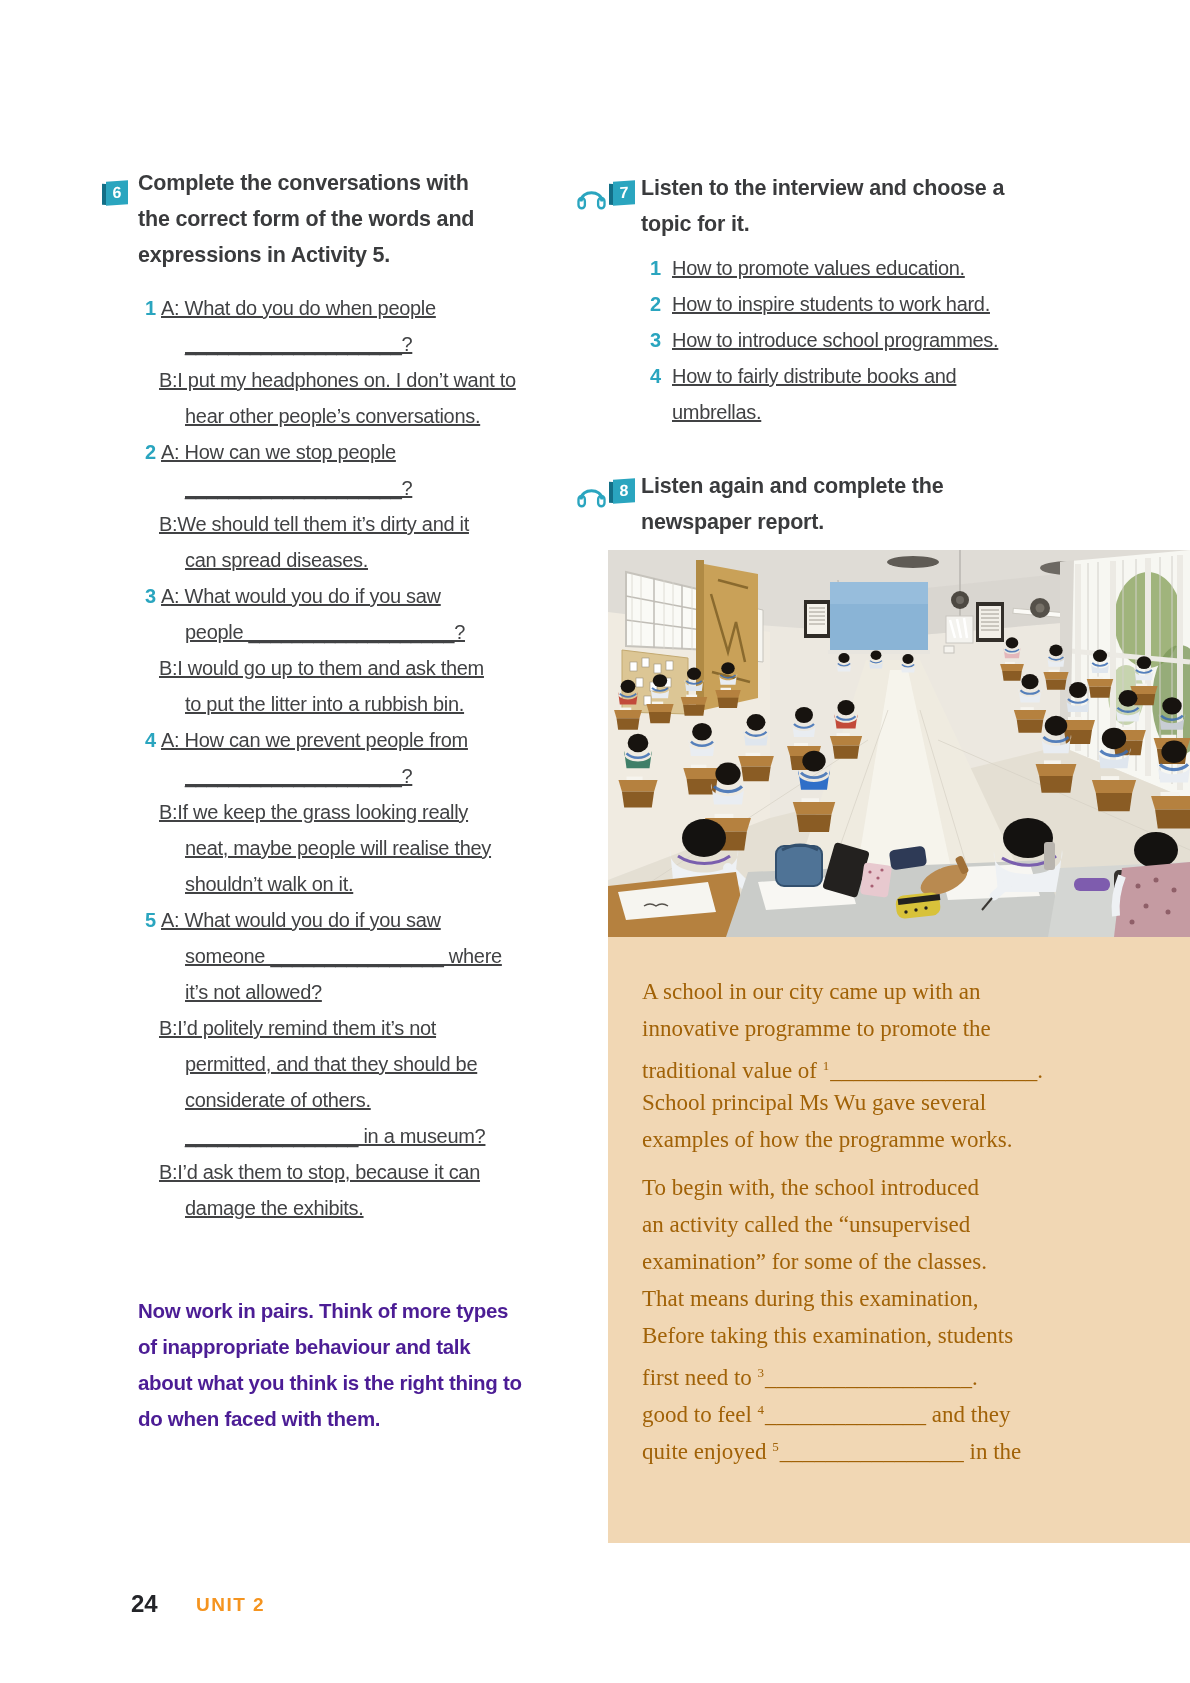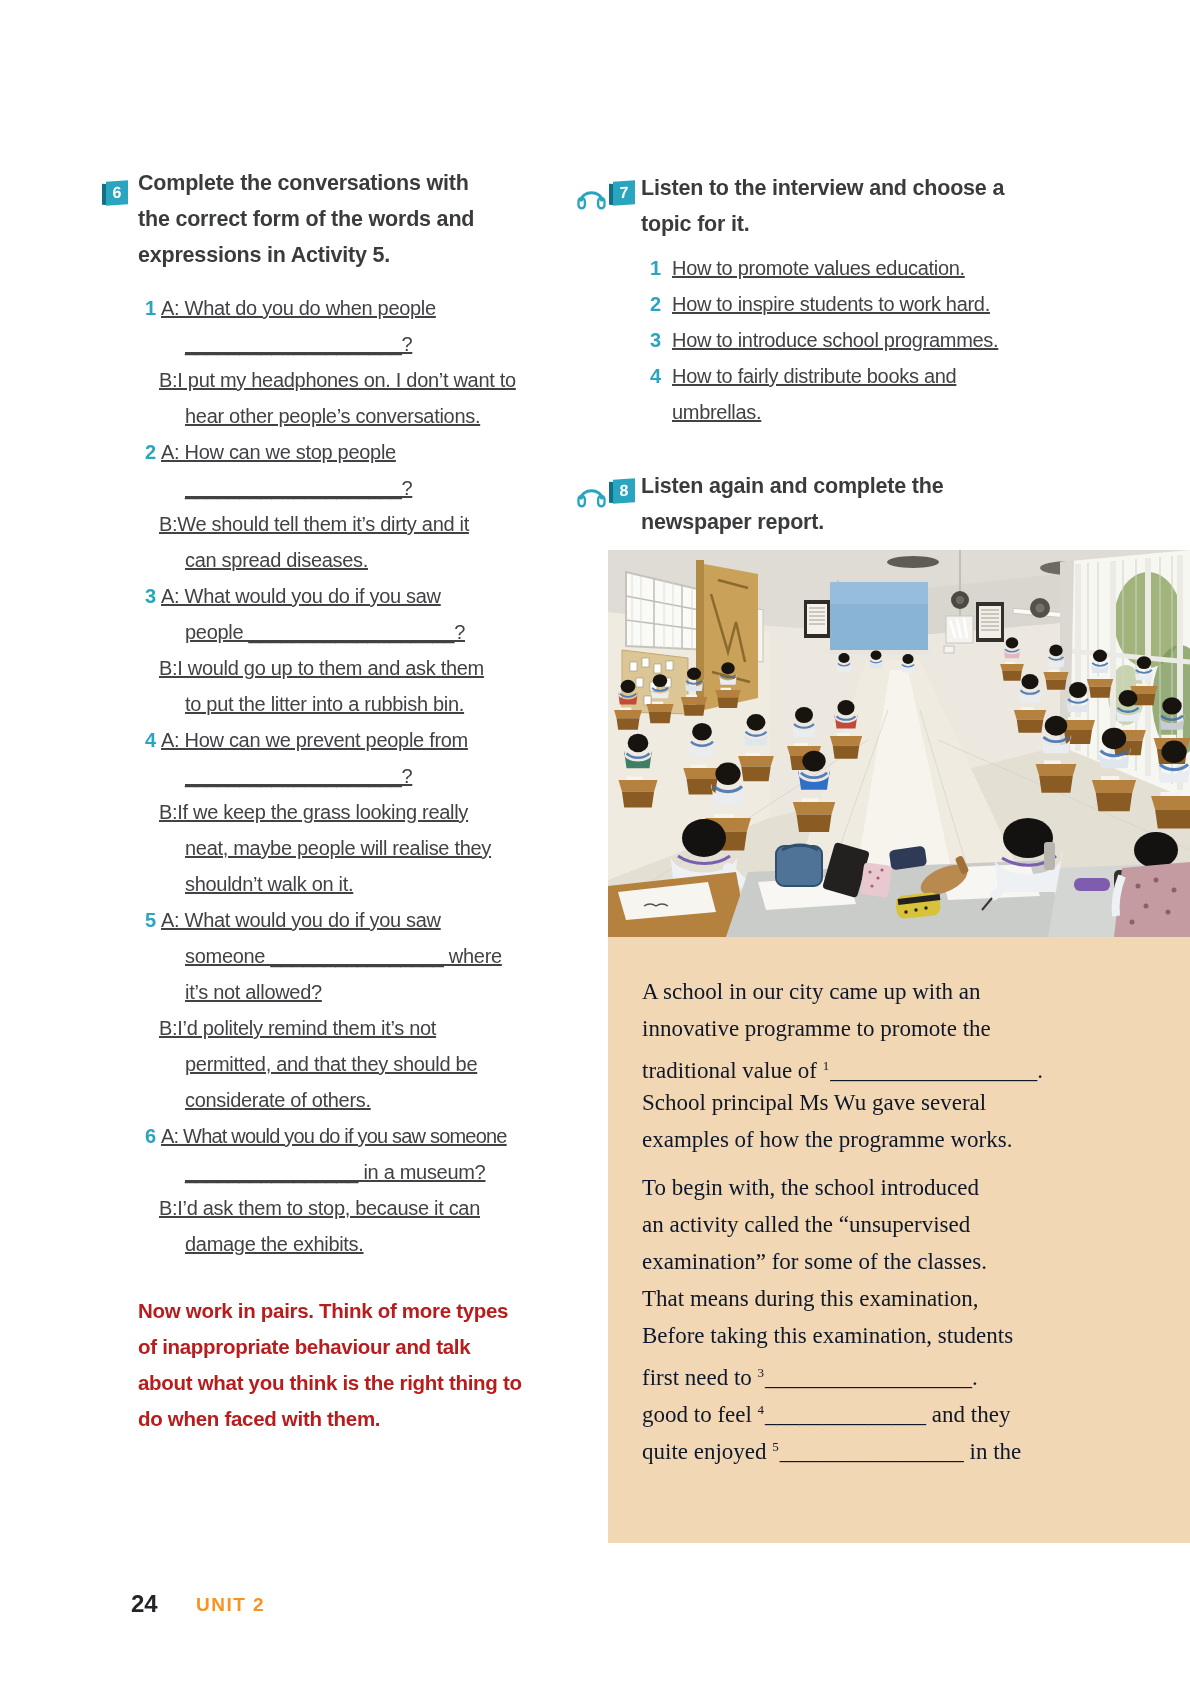--- a/index.html
+++ b/index.html
@@ -23,35 +23,35 @@
   .dlg{position:absolute;left:145px;top:290px;width:420px;font-size:20px;line-height:36px;
        letter-spacing:-0.3px;}
   .line{height:36px;white-space:nowrap;text-decoration:underline;}
   .ln{display:inline-block;width:16px;color:#2aa5bf;font-weight:bold;letter-spacing:0;}
   .lb{padding-left:14px;}
   .lc{padding-left:40px;}
   .squeeze{letter-spacing:-0.8px;}
 
   
   .pairwork{position:absolute;left:138px;top:1293px;width:430px;font-weight:bold;
-            font-size:20.5px;line-height:36px;color:#b91c1c;letter-spacing:-0.3px;}
+            font-size:20.5px;line-height:36px;color:#4c1d95;letter-spacing:-0.3px;}
 
   
   .opts{position:absolute;left:650px;top:250px;font-size:20px;line-height:36px;letter-spacing:-0.3px;}
   .on{display:inline-block;width:22px;color:#2aa5bf;font-weight:bold;}
   .ow{padding-left:22px;}
 
   
   .photo{position:absolute;left:608px;top:550px;width:582px;height:387px;}
   .photo svg{display:block;}
 
   
   .tanbox{position:absolute;left:608px;top:937px;width:582px;height:606px;background:#f1d7b4;}
   .report{padding:36px 24px 0 34px;font-family:"Liberation Serif","DejaVu Serif",serif;
-          font-size:23px;line-height:37px;color:#0f172a;}
+          font-size:23px;line-height:37px;color:#a16207;}
   .rl{height:37px;white-space:nowrap;}
   .rl sup{font-size:13px;vertical-align:8px;margin-right:1px;}
   .para-gap{margin-top:11px;}
 
   
   .pagenum{position:absolute;left:106px;top:1590px;font-size:24px;font-weight:bold;color:#232428;margin-left:25px;}
   .unitlbl{position:absolute;left:196px;top:1594px;font-size:19px;font-weight:bold;
            color:#f5941f;letter-spacing:1.5px;}
 </style>
 </head>
@@ -85,21 +85,20 @@
     <div class="line lc"><span>____________________?</span></div>
     <div class="line lb"><span>B:If we keep the grass looking really</span></div>
     <div class="line lc"><span>neat, maybe people will realise they</span></div>
     <div class="line lc"><span>shouldn’t walk on it.</span></div>
     <div class="line"><span class="ln">5</span><span>A: What would you do if you saw</span></div>
     <div class="line lc"><span>someone ________________ where</span></div>
     <div class="line lc"><span>it’s not allowed?</span></div>
     <div class="line lb"><span>B:I’d politely remind them it’s not</span></div>
     <div class="line lc"><span>permitted, and that they should be</span></div>
     <div class="line lc"><span>considerate of others.</span></div>
-    <div class="line squeeze"><span class="ln">6</span><span>A: What would you do if you saw someone</span></div>
     <div class="line lc"><span>________________ in a museum?</span></div>
     <div class="line lb"><span>B:I’d ask them to stop, because it can</span></div>
     <div class="line lc"><span>damage the exhibits.</span></div>
   </div>
 
   <div class="pairwork">
     <div>Now work in pairs. Think of more types</div>
     <div>of inappropriate behaviour and talk</div>
     <div>about what you think is the right thing to</div>
     <div>do when faced with them.</div>

